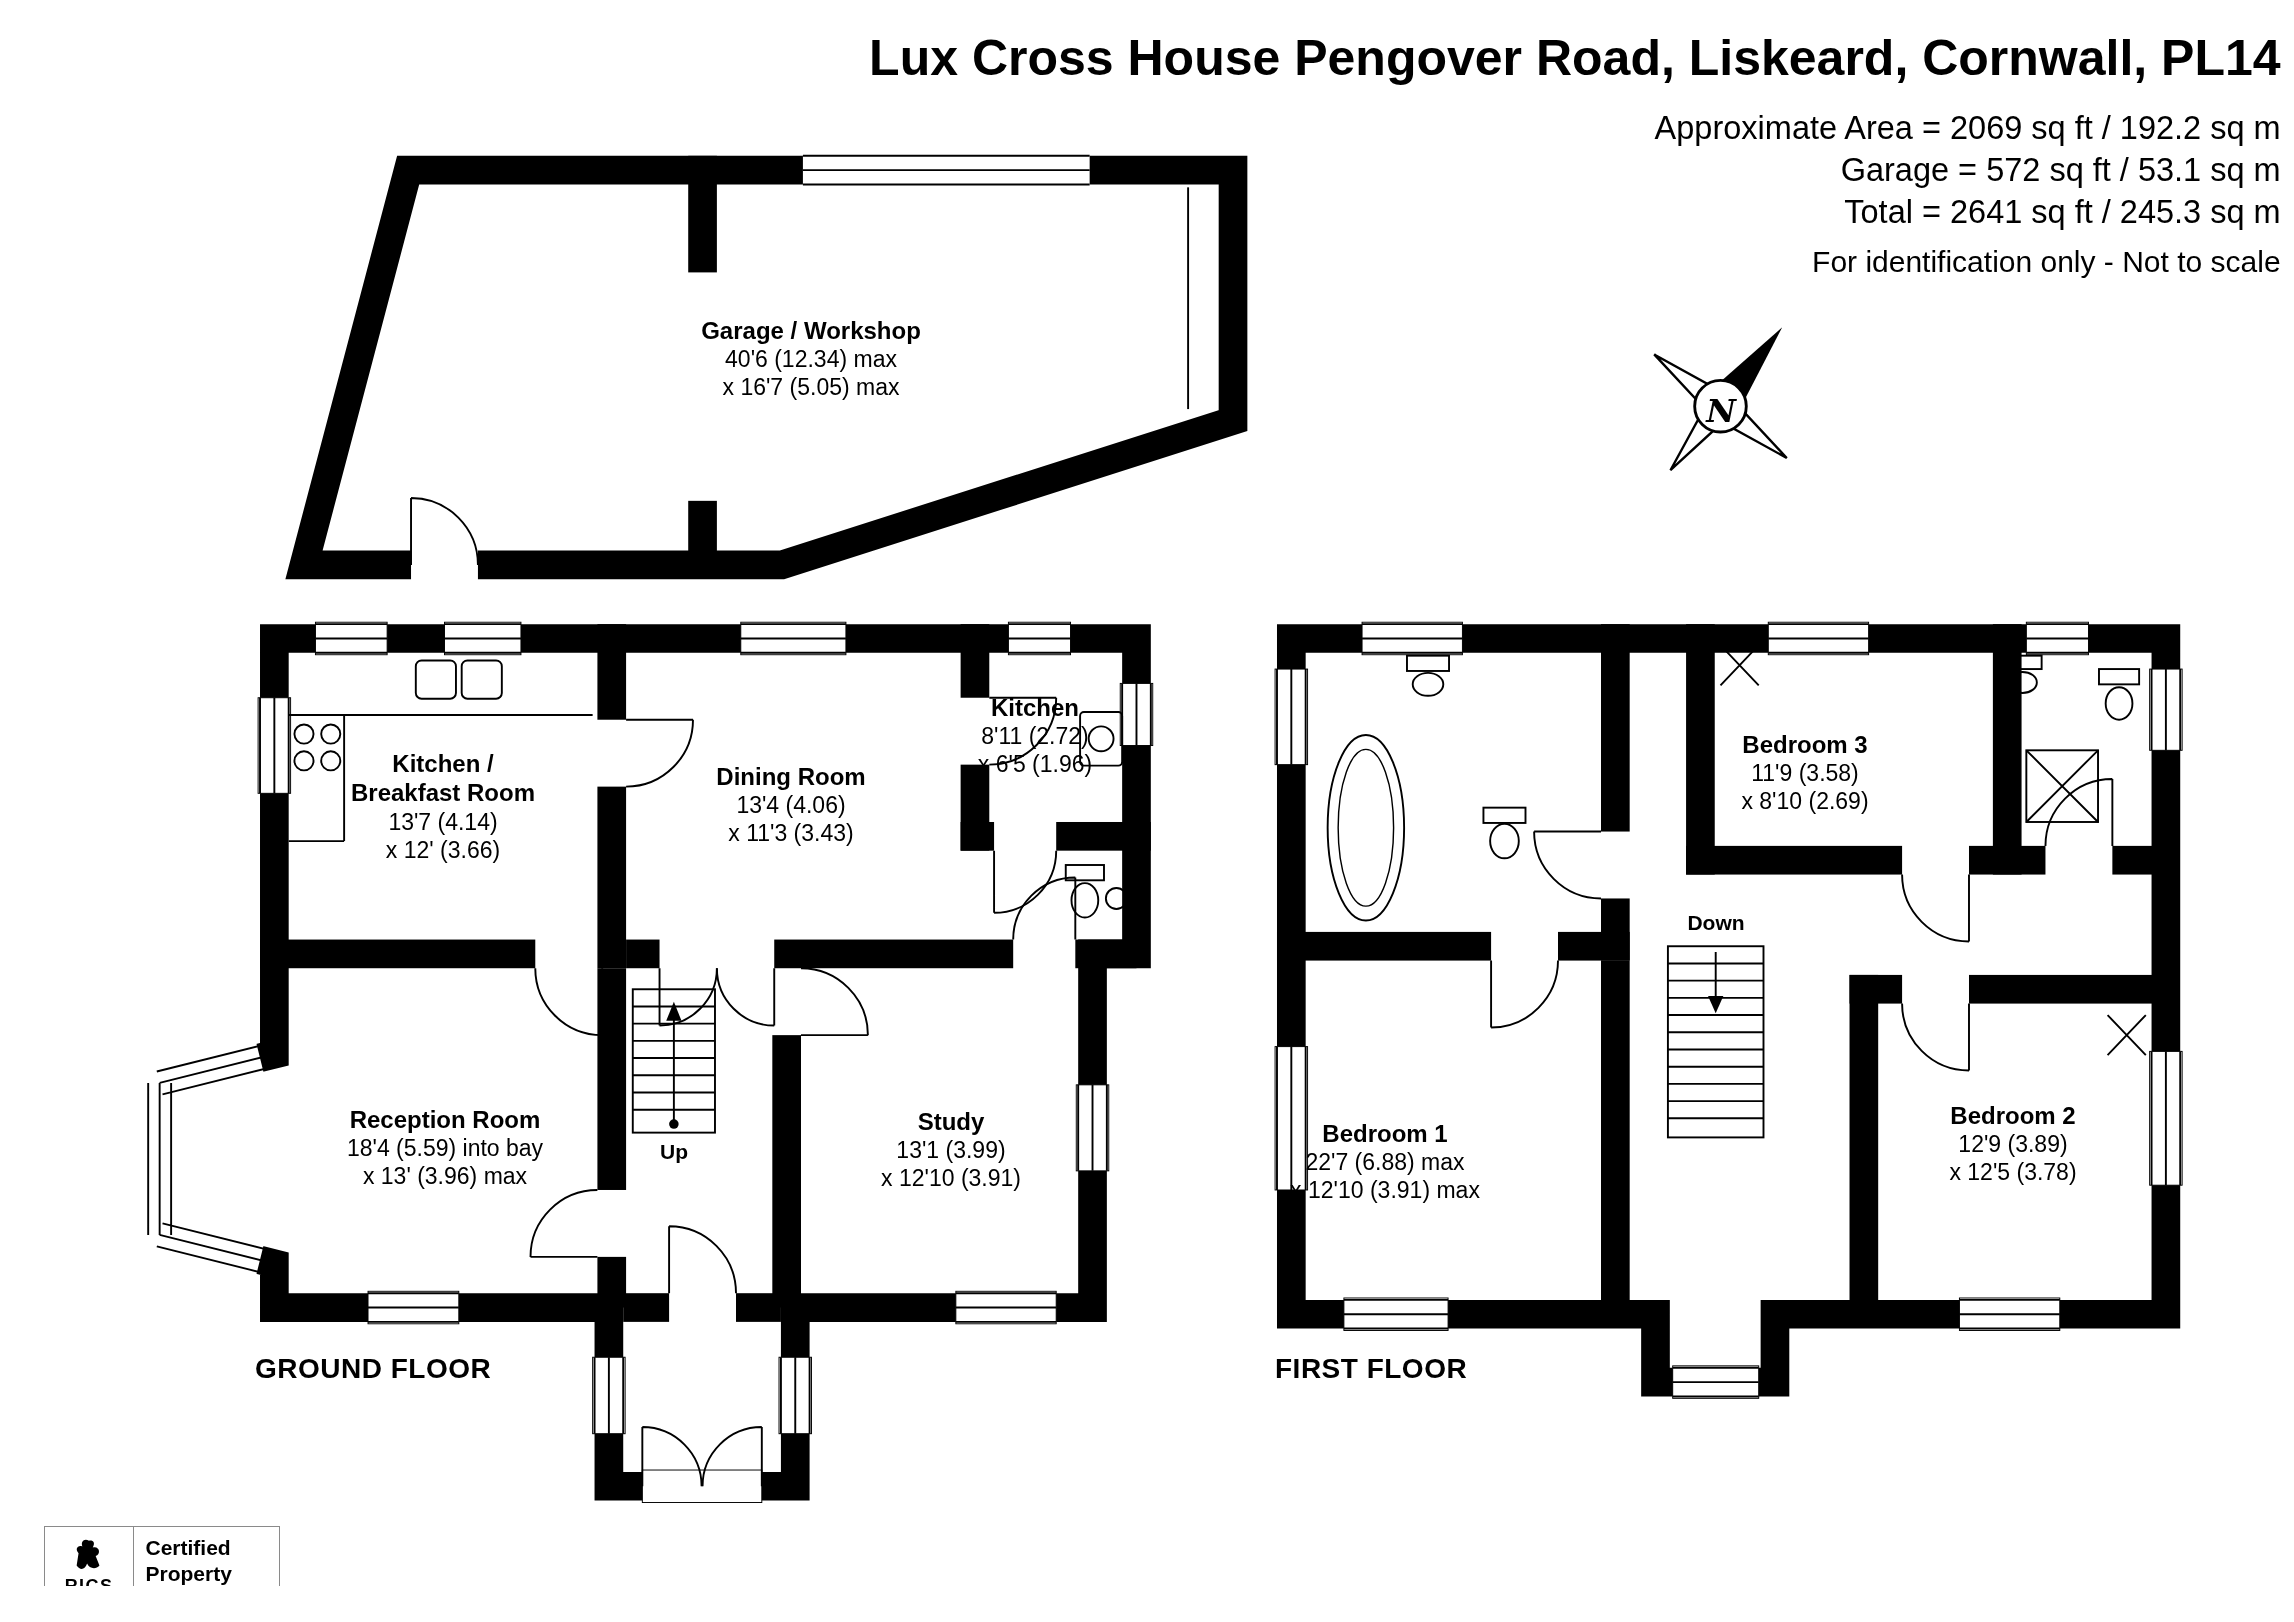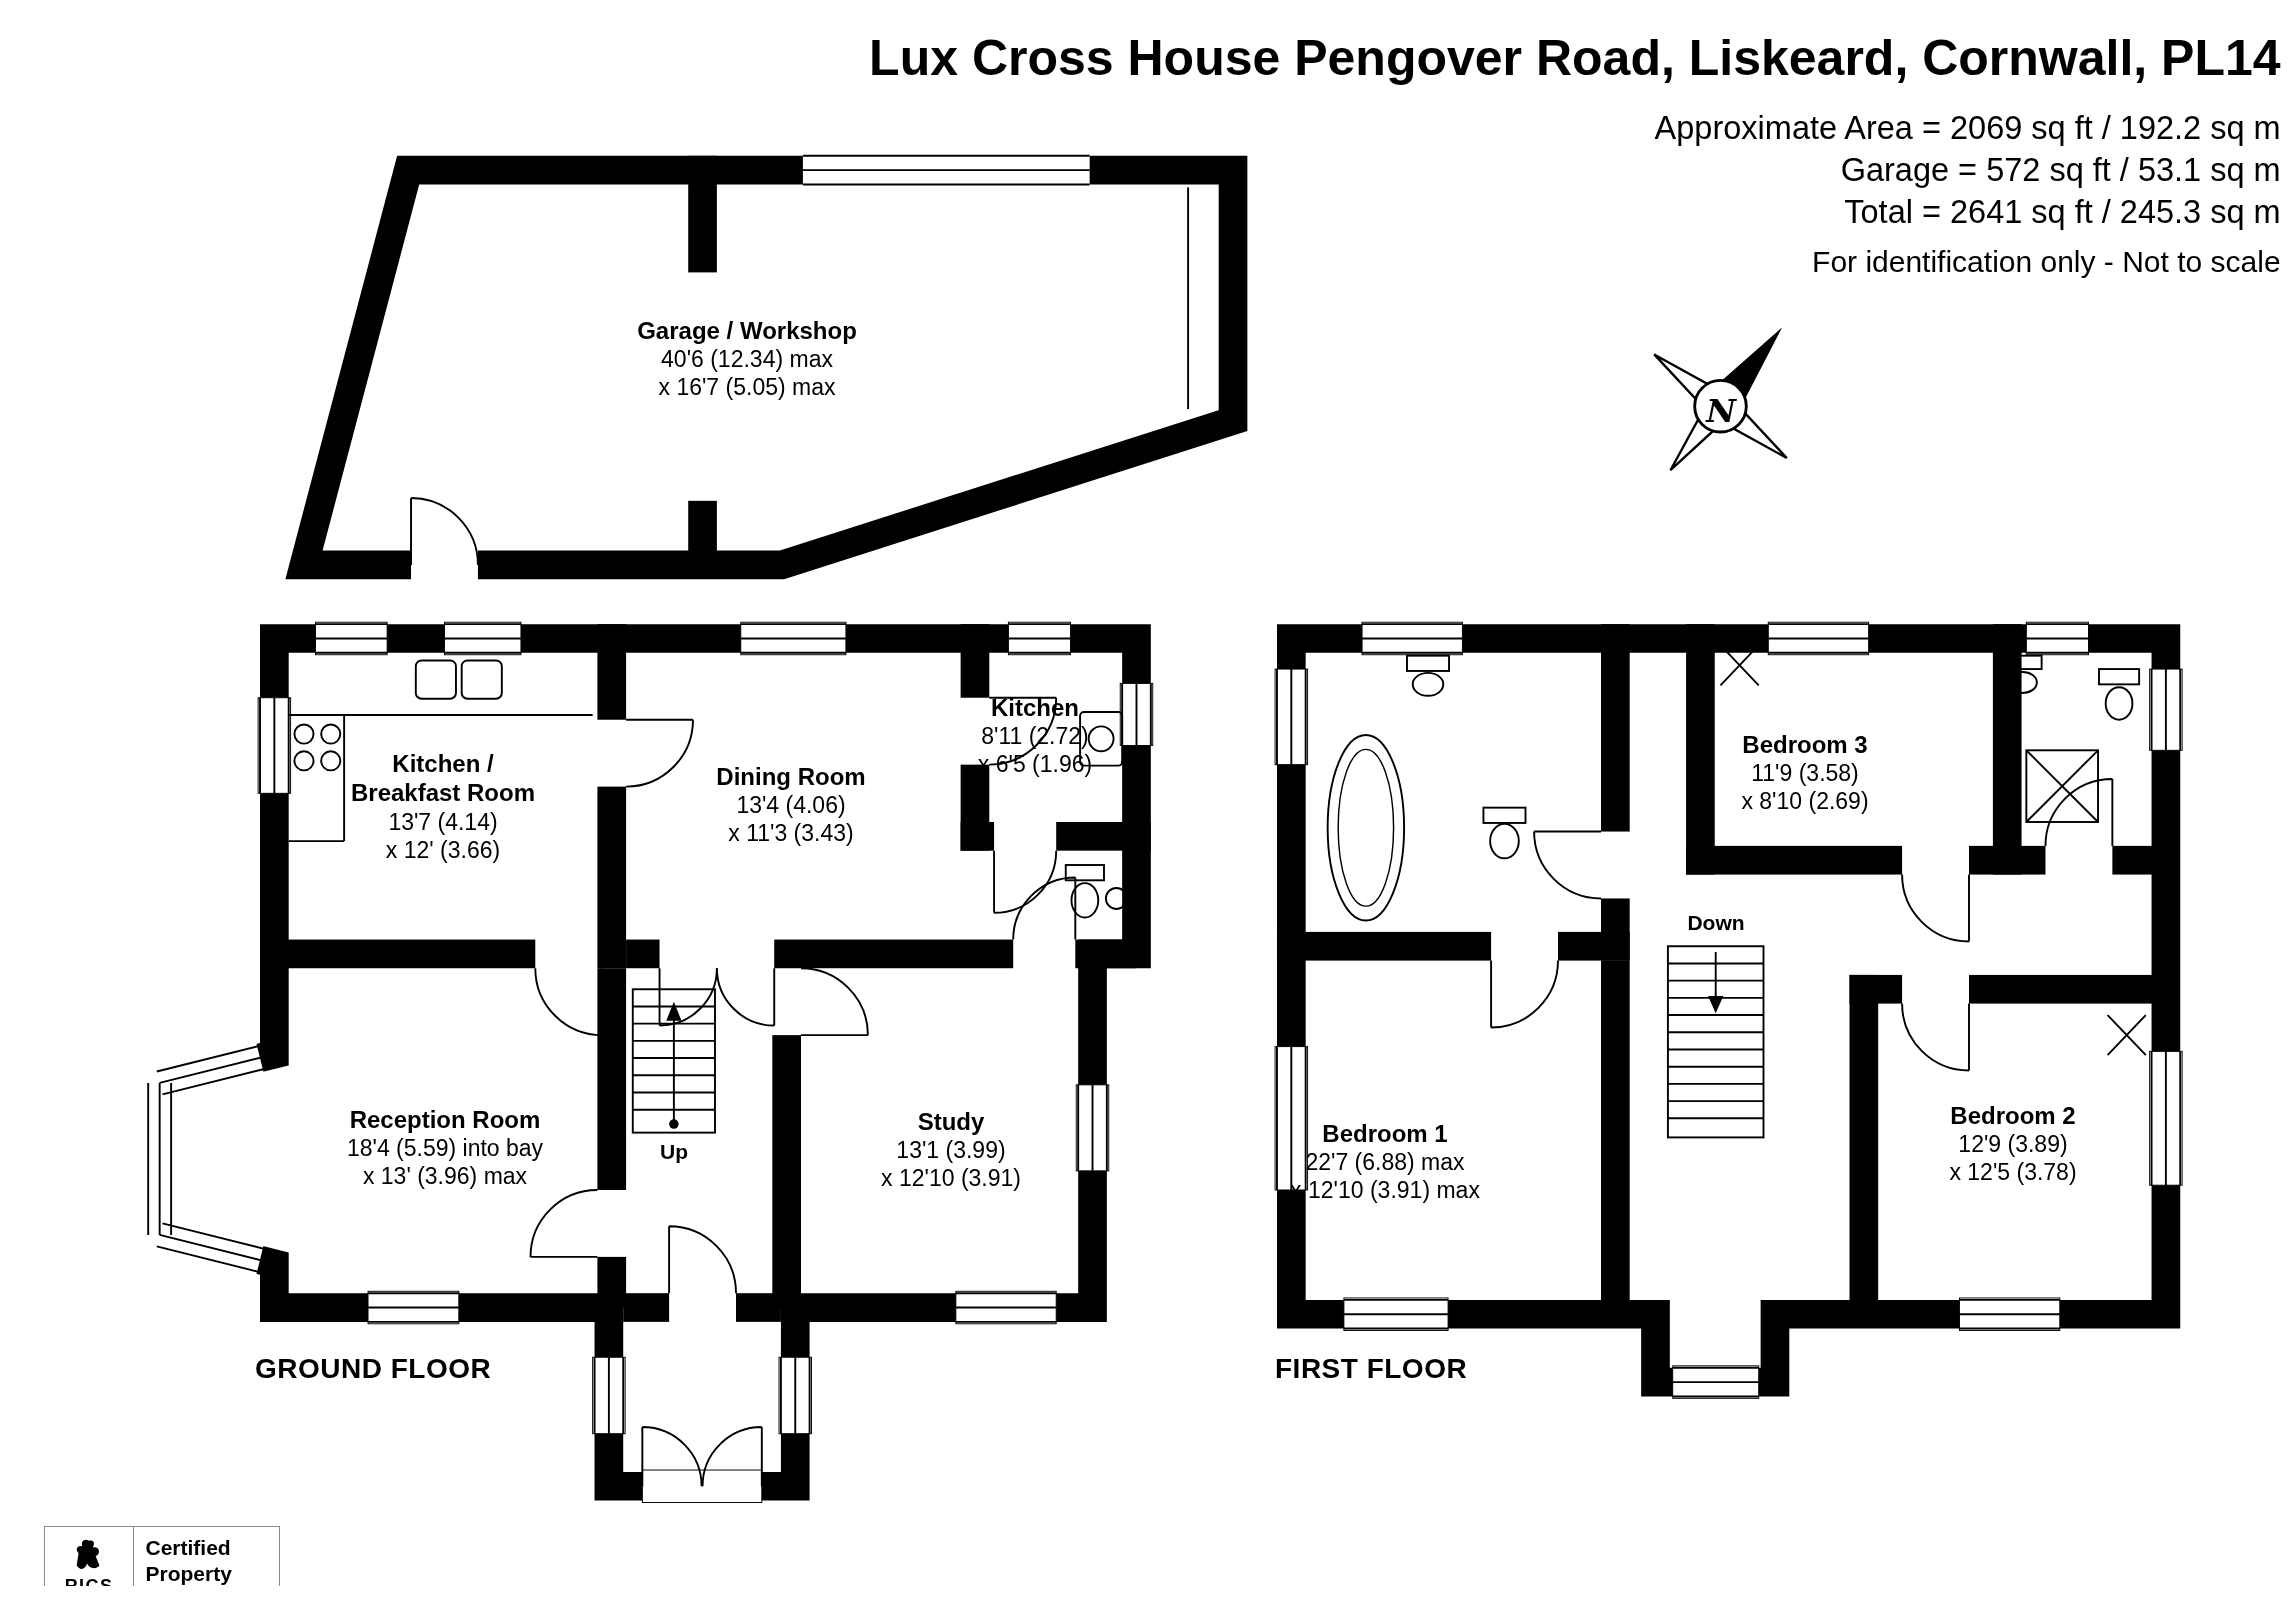--- a/index.html
+++ b/index.html
@@ -233,21 +233,21 @@
 
 <div class="area-block">
   <div>Approximate Area = 2069 sq ft / 192.2 sq m</div>
   <div>Garage = 572 sq ft / 53.1 sq m</div>
   <div>Total = 2641 sq ft / 245.3 sq m</div>
 </div>
 <div class="disclaimer">For identification only - Not to scale</div>
 
 <div class="compass-n">N</div>
 
-<div class="room-label" style="left:747px;top:359px">
+<div class="room-label" style="left:811px;top:359px">
   <div class="rn">Garage / Workshop</div>
   <div>40'6 (12.34) max</div>
   <div>x 16'7 (5.05) max</div>
 </div>
 
 <div class="room-label" style="left:443px;top:806px">
   <div class="rn">Kitchen /</div>
   <div class="rn">Breakfast Room</div>
   <div>13'7 (4.14)</div>
   <div>x 12' (3.66)</div>

